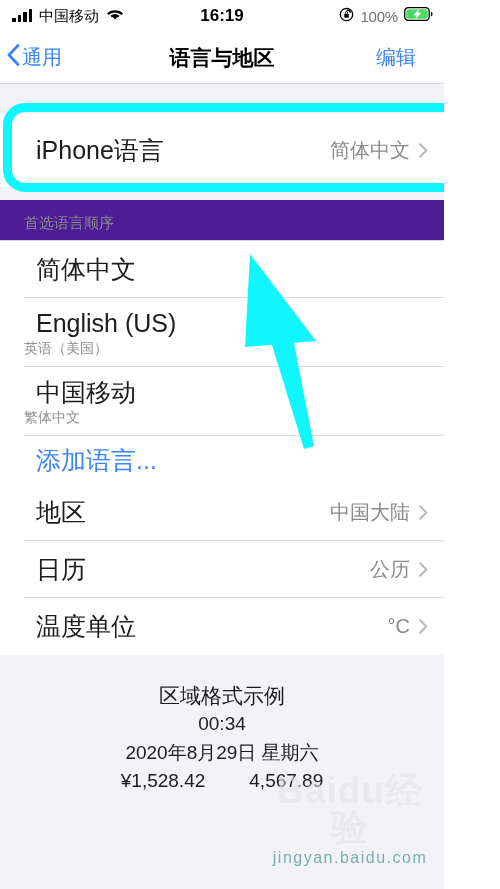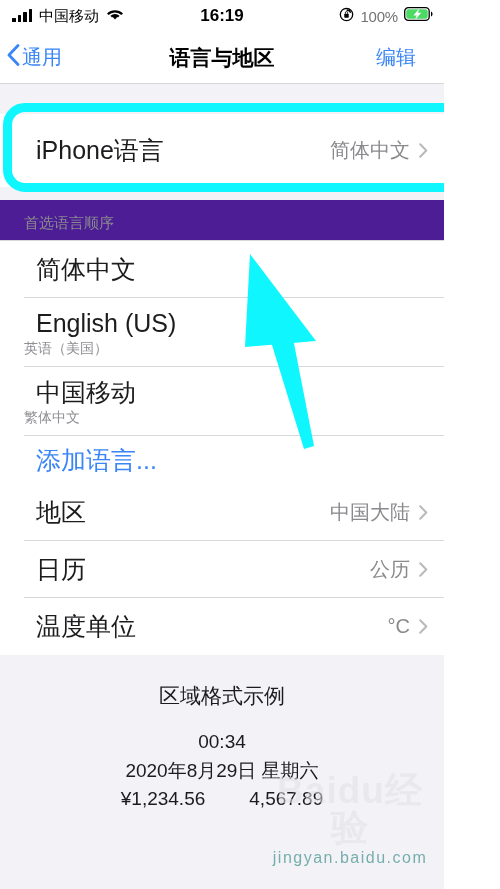--- a/index.html
+++ b/index.html
@@ -204,21 +204,20 @@
 
   
   .sample {
     background: #f2f2f7;
     text-align: center;
     padding-top: 27px;
   }
   .sample-title {
     font-size: 21px;
     color: #1c1c1e;
-    margin-bottom: 18px;
   }
   .sample-line {
     font-size: 19px;
     color: #1c1c1e;
     line-height: 1.5;
   }
   .sample-money {
     display: flex;
     justify-content: center;
     gap: 44px;
@@ -414,21 +413,21 @@
         </svg>
       </span>
     </div>
   </div>
 
   <div class="sample">
     <div class="sample-title">区域格式示例</div>
     <div class="sample-line">00:34</div>
     <div class="sample-line">2020年8月29日 星期六</div>
     <div class="sample-line sample-money">
-      <span>¥1,234.56</span>
+      <span>¥1,528.42</span>
       <span>4,567.89</span>
     </div>
   </div>
 
   <div class="watermark">
     <div class="wm-main">Baidu经验</div>
     <div class="wm-sub">jingyan.baidu.com</div>
   </div>
 
   <div class="highlight-box"></div>

